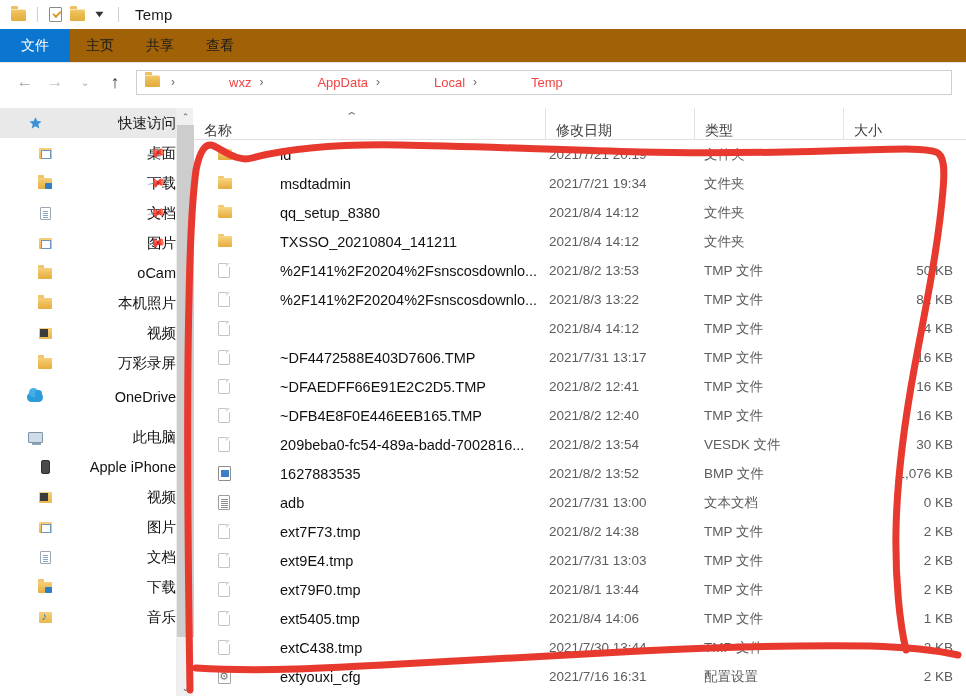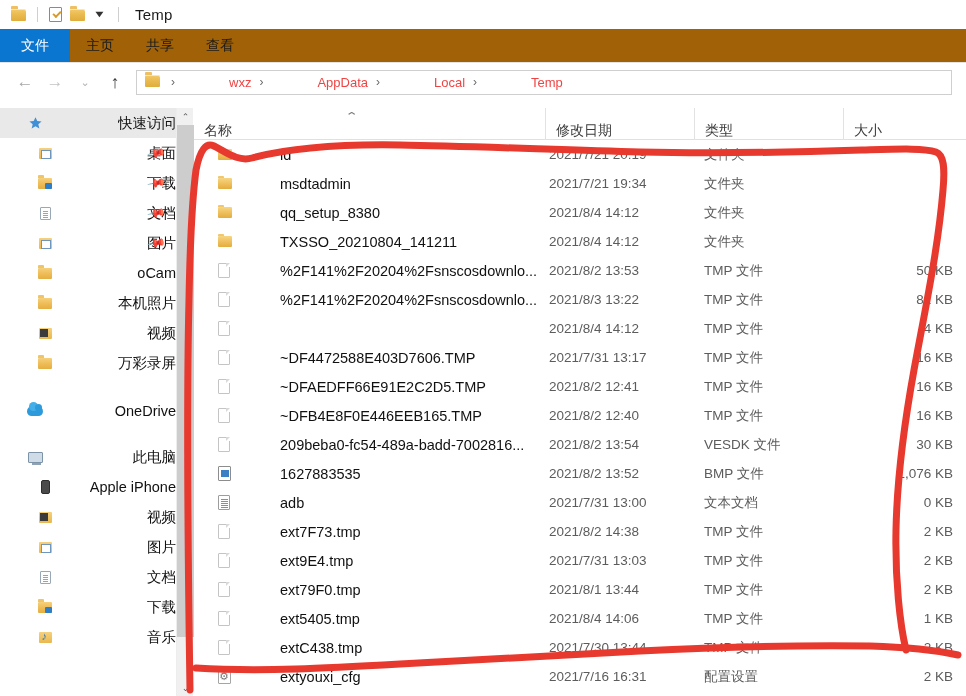--- a/index.html
+++ b/index.html
@@ -512,28 +512,28 @@
         </span>
       <span class="nav-label">视频</span>
     </div>
     <div class="nav-item indent1">
       <span class="nav-ico">
           <span class="ico-folder"></span>
         </span>
       <span class="nav-label">万彩录屏</span>
     </div>
 
-    <div class="nav-item" style="margin-top:18px;">
+    <div class="nav-item" style="margin-top:4px;">
       <span class="nav-ico">
           <span class="ico-cloud"></span>
         </span>
       <span class="nav-label">OneDrive</span>
     </div>
 
-    <div class="nav-item" style="margin-top:16px;">
+    <div class="nav-item" style="margin-top:10px;">
       <span class="nav-ico">
           <span class="ico-pc"></span>
         </span>
       <span class="nav-label">此电脑</span>
     </div>
     <div class="nav-item indent1">
       <span class="nav-ico">
           <span class="ico-phone"></span>
         </span>
       <span class="nav-label">Apple iPhone</span>

